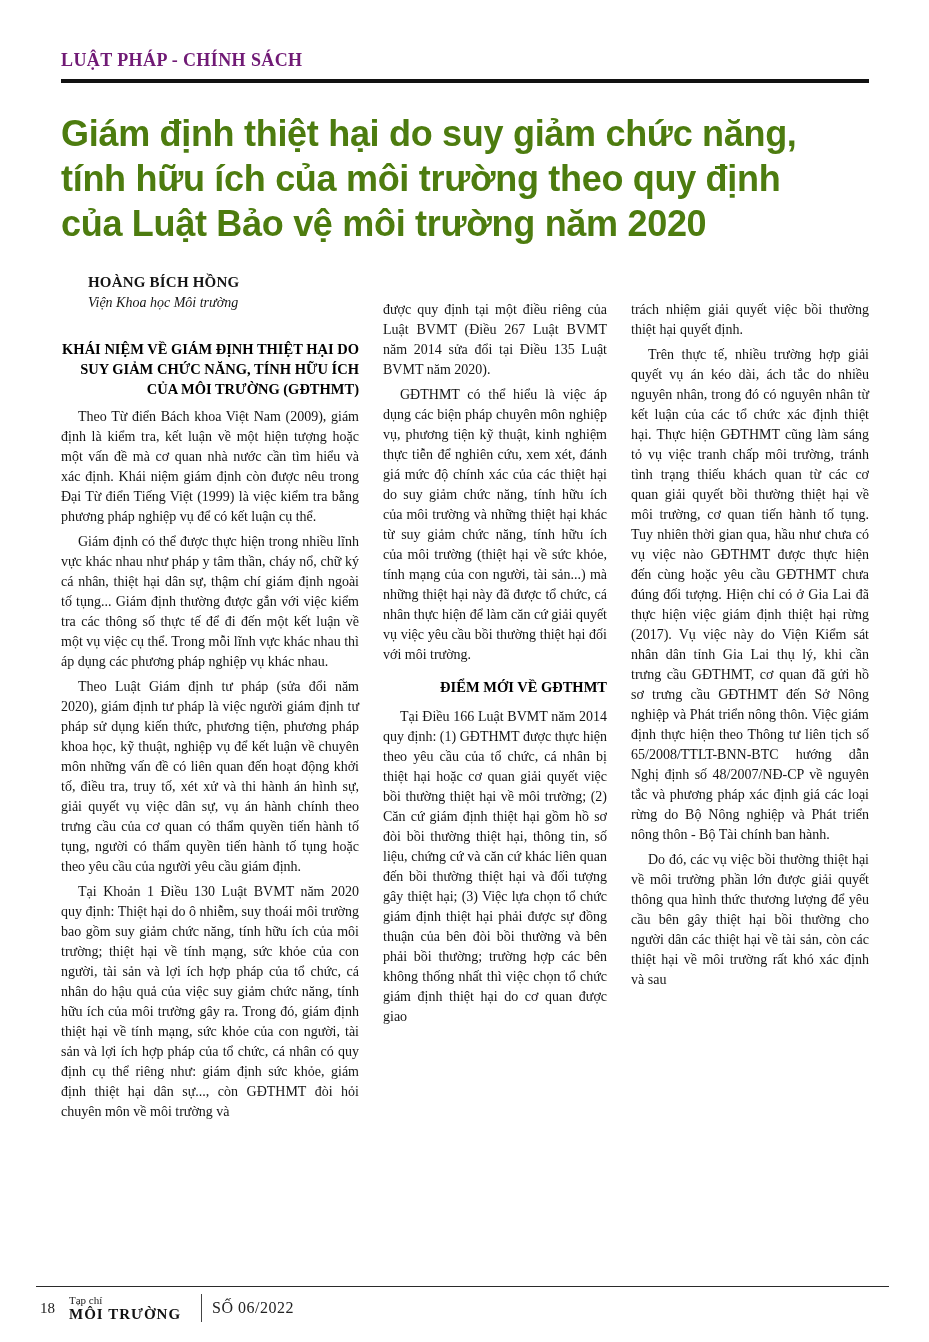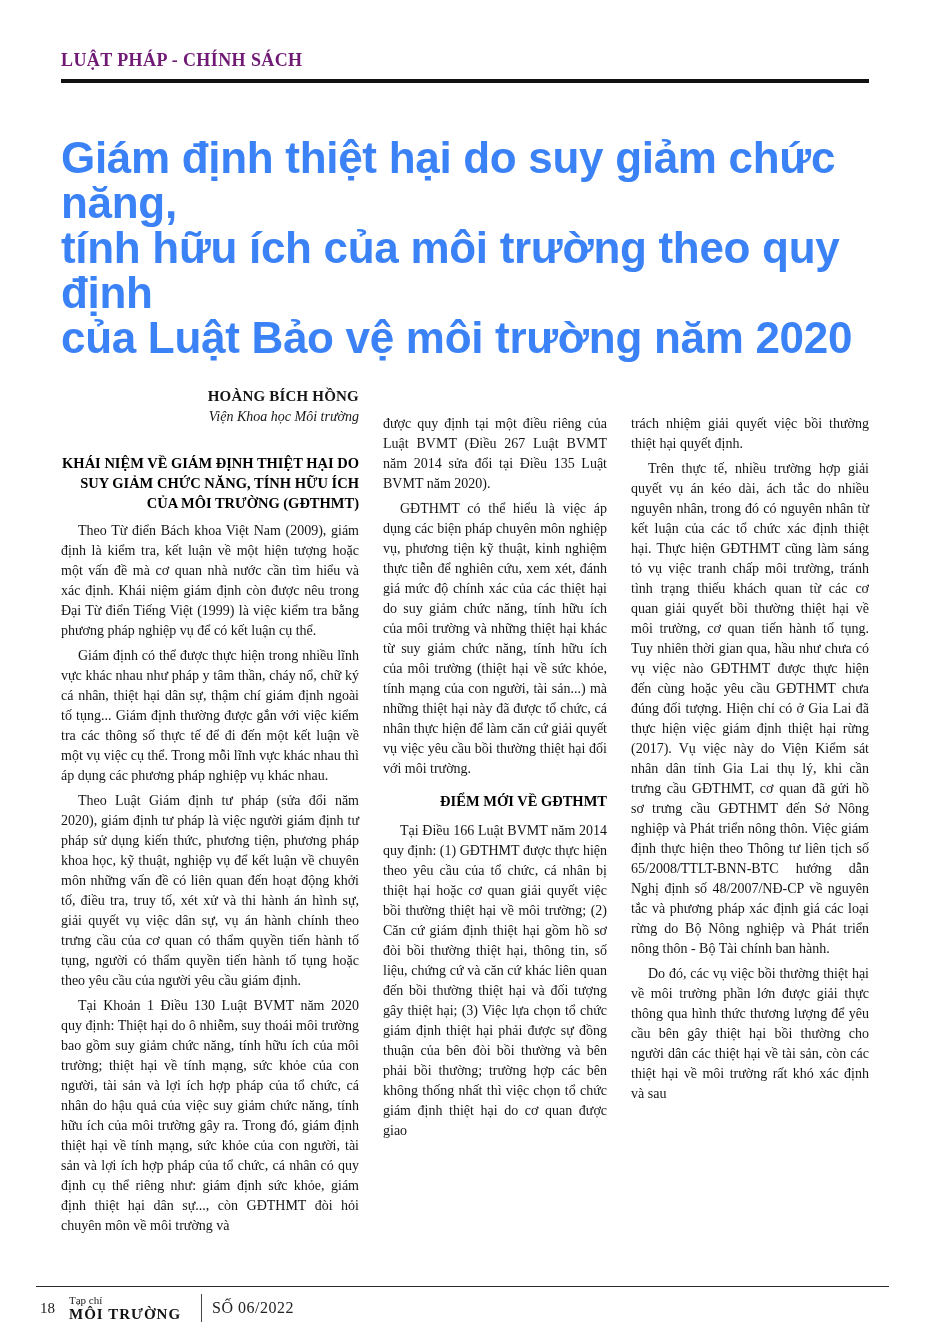--- a/index.html
+++ b/index.html
@@ -22,46 +22,46 @@
     font-size: 18px;
     letter-spacing: 0.4px;
     color: #701a75;
   }
   .kicker-rule {
     height: 4px;
     background: #121212;
     margin-top: 8px;
   }
   .title {
-    margin-top: 52px;
+    margin-top: 28px;
     font-family: "Liberation Sans", sans-serif;
     font-weight: 700;
-    font-size: 44px;
+    font-size: 36px;
     line-height: 45px;
     letter-spacing: -0.3px;
-    color: #3b82f6;
+    color: #4d7c0f;
   }
   .title-line { display: block; }
 
   .columns {
     display: flex;
     justify-content: space-between;
     margin-top: 26px;
   }
   .col {
     font-size: 14px;
     line-height: 20px;
     text-align: justify;
     color: #151515;
   }
   .col-1 { width: 298px; }
   .col-2 { width: 224px; padding-top: 28px; }
   .col-3 { width: 238px; padding-top: 28px; }
 
-  .authors { text-align: right; }
+  .authors { text-align: left; margin-left: 27px; }
   .author-name {
     font-weight: bold;
     font-size: 15px;
     line-height: 21px;
     letter-spacing: 0.2px;
   }
   .author-affil {
     font-style: italic;
     font-size: 14px;
     line-height: 20px;
@@ -168,21 +168,21 @@
       <p>GĐTHMT có thể hiểu là việc áp dụng các biện pháp chuyên môn nghiệp vụ, phương tiện kỹ thuật, kinh nghiệm thực tiễn để nghiên cứu, xem xét, đánh giá mức độ chính xác của các thiệt hại do suy giảm chức năng, tính hữu ích của môi trường và những thiệt hại khác từ suy giảm chức năng, tính hữu ích của môi trường (thiệt hại về sức khỏe, tính mạng của con người, tài sản...) mà những thiệt hại này đã được tổ chức, cá nhân thực hiện để làm căn cứ giải quyết vụ việc yêu cầu bồi thường thiệt hại đối với môi trường.</p>
 
       <h2 class="section-heading">ĐIỂM MỚI VỀ GĐTHMT</h2>
 
       <p>Tại Điều 166 Luật BVMT năm 2014 quy định: (1) GĐTHMT được thực hiện theo yêu cầu của tổ chức, cá nhân bị thiệt hại hoặc cơ quan giải quyết việc bồi thường thiệt hại về môi trường; (2) Căn cứ giám định thiệt hại gồm hồ sơ đòi bồi thường thiệt hại, thông tin, số liệu, chứng cứ và căn cứ khác liên quan đến bồi thường thiệt hại và đối tượng gây thiệt hại; (3) Việc lựa chọn tổ chức giám định thiệt hại phải được sự đồng thuận của bên đòi bồi thường và bên phải bồi thường; trường hợp các bên không thống nhất thì việc chọn tổ chức giám định thiệt hại do cơ quan được giao</p>
     </div>
 
     <div class="col col-3">
       <p class="cont">trách nhiệm giải quyết việc bồi thường thiệt hại quyết định.</p>
       <p>Trên thực tế, nhiều trường hợp giải quyết vụ án kéo dài, ách tắc do nhiều nguyên nhân, trong đó có nguyên nhân từ kết luận của các tổ chức xác định thiệt hại. Thực hiện GĐTHMT cũng làm sáng tỏ vụ việc tranh chấp môi trường, tránh tình trạng thiếu khách quan từ các cơ quan giải quyết bồi thường thiệt hại về môi trường, cơ quan tiến hành tố tụng. Tuy nhiên thời gian qua, hầu như chưa có vụ việc nào GĐTHMT được thực hiện đến cùng hoặc yêu cầu GĐTHMT chưa đúng đối tượng. Hiện chỉ có ở Gia Lai đã thực hiện việc giám định thiệt hại rừng (2017). Vụ việc này do Viện Kiểm sát nhân dân tỉnh Gia Lai thụ lý, khi cần trưng cầu GĐTHMT, cơ quan đã gửi hồ sơ trưng cầu GĐTHMT đến Sở Nông nghiệp và Phát triển nông thôn. Việc giám định thực hiện theo Thông tư liên tịch số 65/2008/TTLT-BNN-BTC hướng dẫn Nghị định số 48/2007/NĐ-CP về nguyên tắc và phương pháp xác định giá các loại rừng do Bộ Nông nghiệp và Phát triển nông thôn - Bộ Tài chính ban hành.</p>
-      <p>Do đó, các vụ việc bồi thường thiệt hại về môi trường phần lớn được giải thực thông qua hình thức thương lượng để yêu cầu bên gây thiệt hại bồi thường cho người dân các thiệt hại về tài sản, còn các thiệt hại về môi trường rất khó xác định và sau</p>
+      <p>Do đó, các vụ việc bồi thường thiệt hại về môi trường phần lớn được giải quyết thông qua hình thức thương lượng để yêu cầu bên gây thiệt hại bồi thường cho người dân các thiệt hại về tài sản, còn các thiệt hại về môi trường rất khó xác định và sau</p>
     </div>
 
   </div>
 </div>
 
 <footer>
   <div class="footer-rule"></div>
   <div class="footer-row">
     <div class="page-num">18</div>
     <div class="brand">

